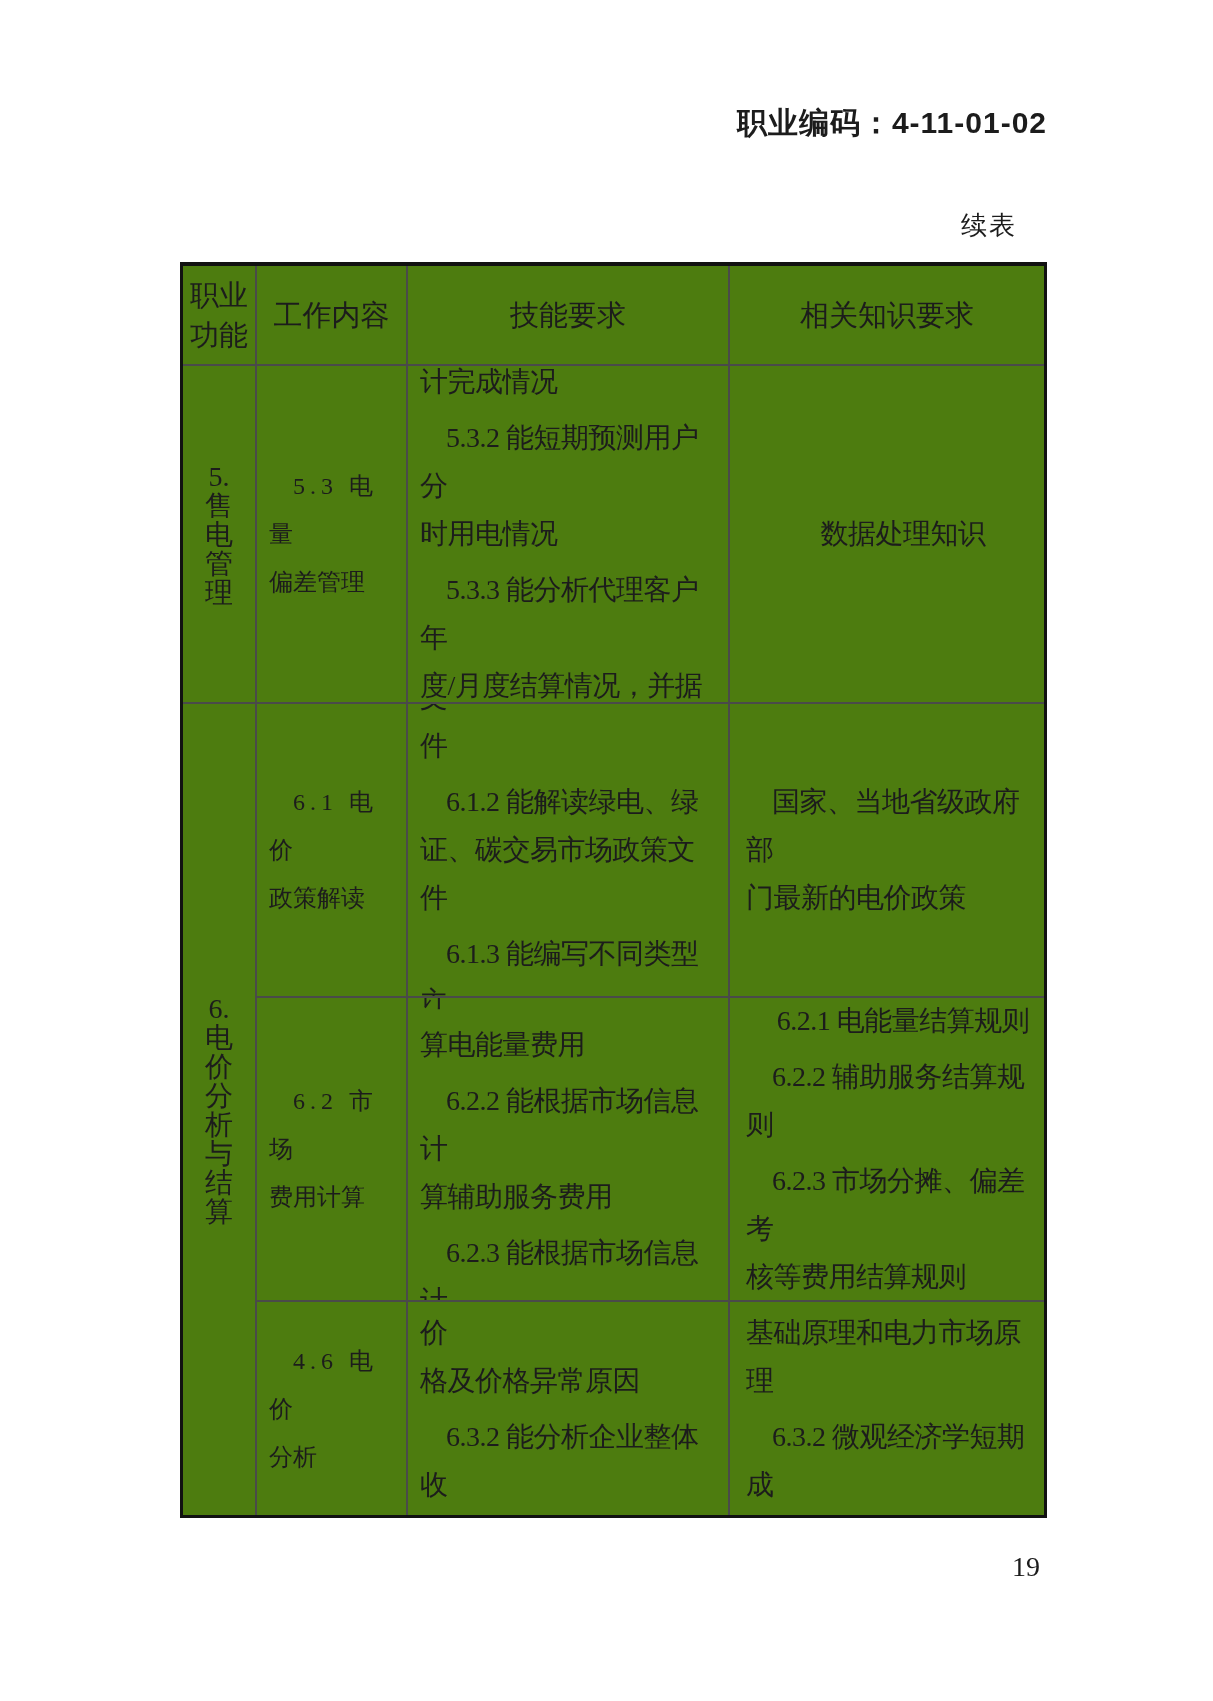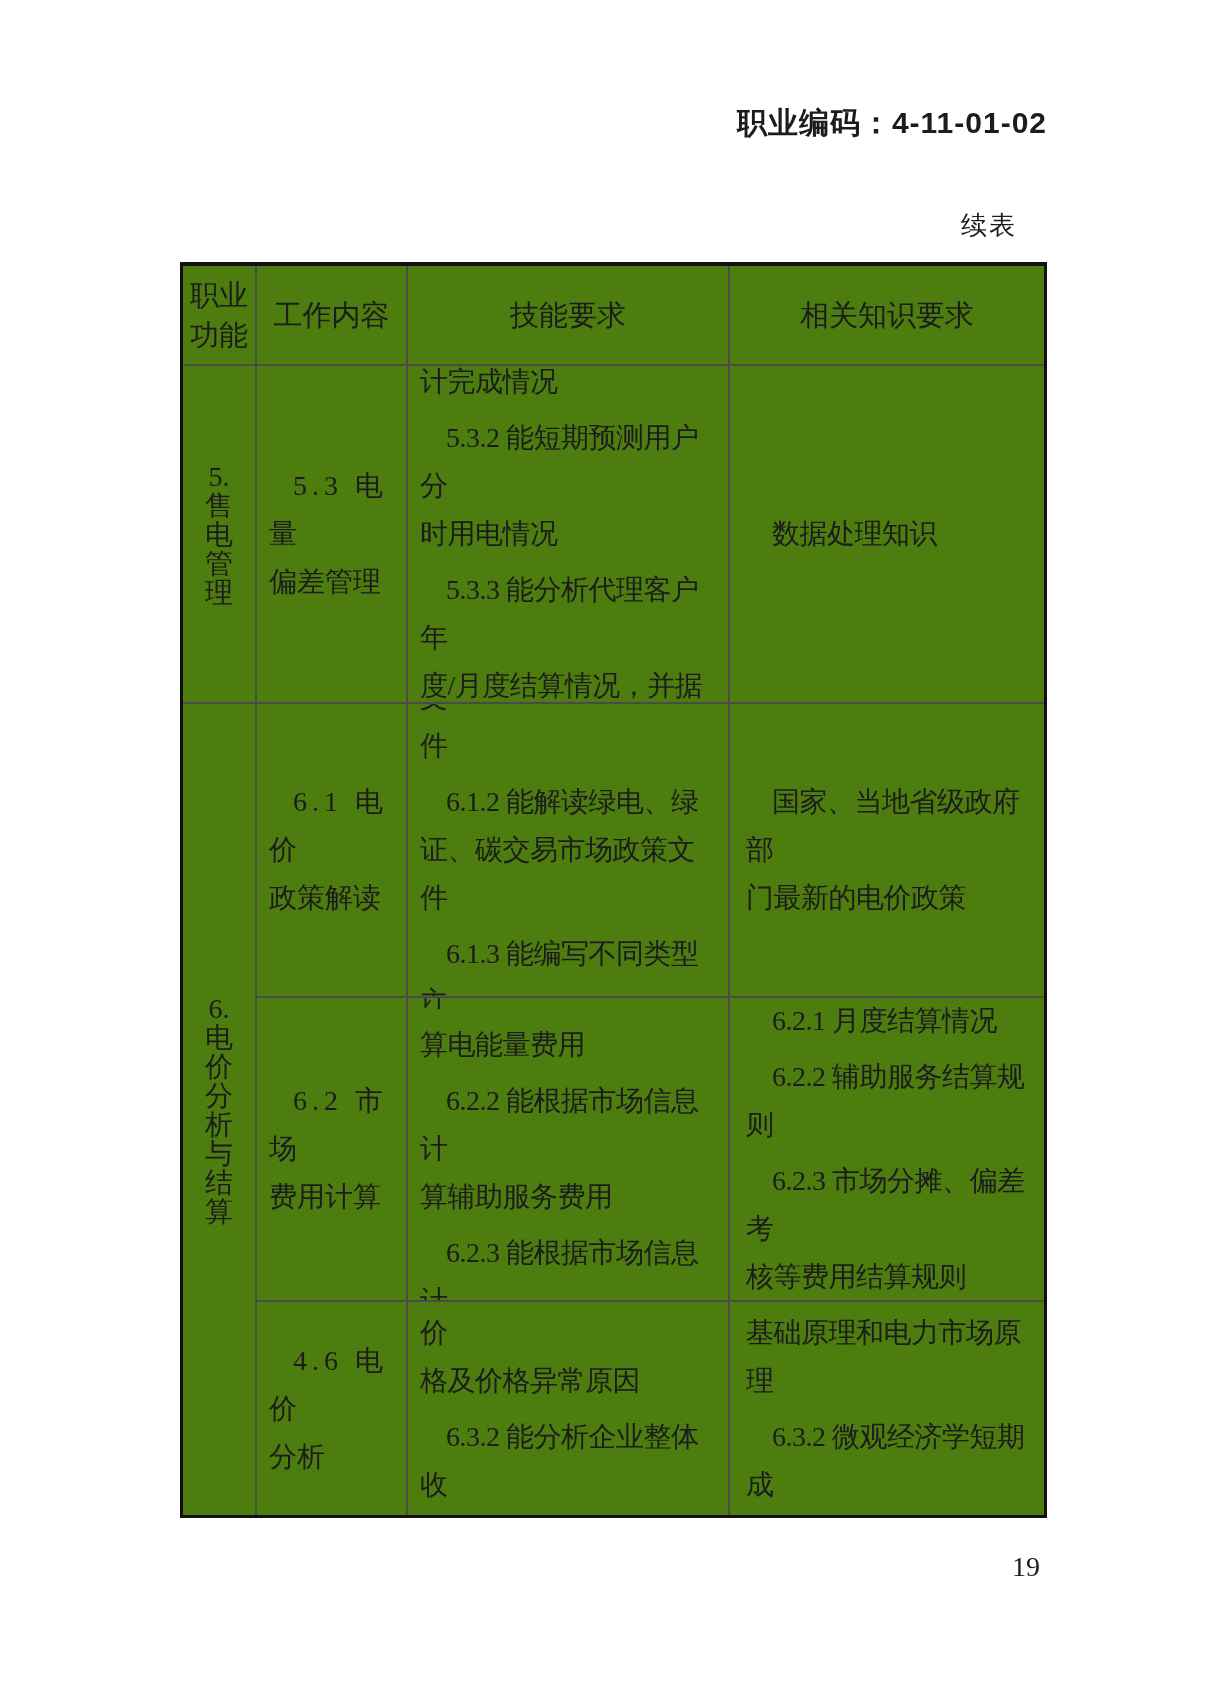--- a/index.html
+++ b/index.html
@@ -51,26 +51,26 @@
   .fcell {
     align-items:center; text-align:center;
     font-size:28px; line-height:29px;
     white-space:pre-line;
     grid-column:1;
   }
   .fcell-5 { grid-row:2; }
   .fcell-6 { grid-row:3 / 6; }
   .wcell { padding:0 12px; }
   .work-text {
-    font-size:28px; line-height:48px;
+    font-size:24px; line-height:48px;
     text-indent:24px; white-space:pre-line;
   }
   .work-text::first-line { letter-spacing:5px; }
   .scell { padding:0 3px 0 8px; }
-  .kcell { padding:0 6px 0 12px; }
+  .kcell { padding:0 6px 0 12px;align-items:center; }
   .para {
     margin:4px; font-size:28px; line-height:48px;
     text-indent:26px; white-space:pre-line;
     letter-spacing:-0.5px;
   }
   .page-number {
     position:absolute; top:1551px; right:173px;
     font-size:28px;
   }
 </style>
@@ -145,21 +145,21 @@
     </div>
     <div class="cell scell">
       <p class="para">6.2.1 能根据市场信息计
 算电能量费用</p>
       <p class="para">6.2.2 能根据市场信息计
 算辅助服务费用</p>
       <p class="para">6.2.3 能根据市场信息计
 算市场其他费用</p>
     </div>
     <div class="cell kcell no-r">
-      <p class="para">6.2.1 月度结算情况</p>
+      <p class="para">6.2.1 电能量结算规则</p>
       <p class="para">6.2.2 辅助服务结算规则</p>
       <p class="para">6.2.3 市场分摊、偏差考
 核等费用结算规则</p>
     </div>
 
     <div class="cell wcell no-b">
       <div class="work-text">4.6 电价
 分析</div>
     </div>
     <div class="cell scell no-b">

